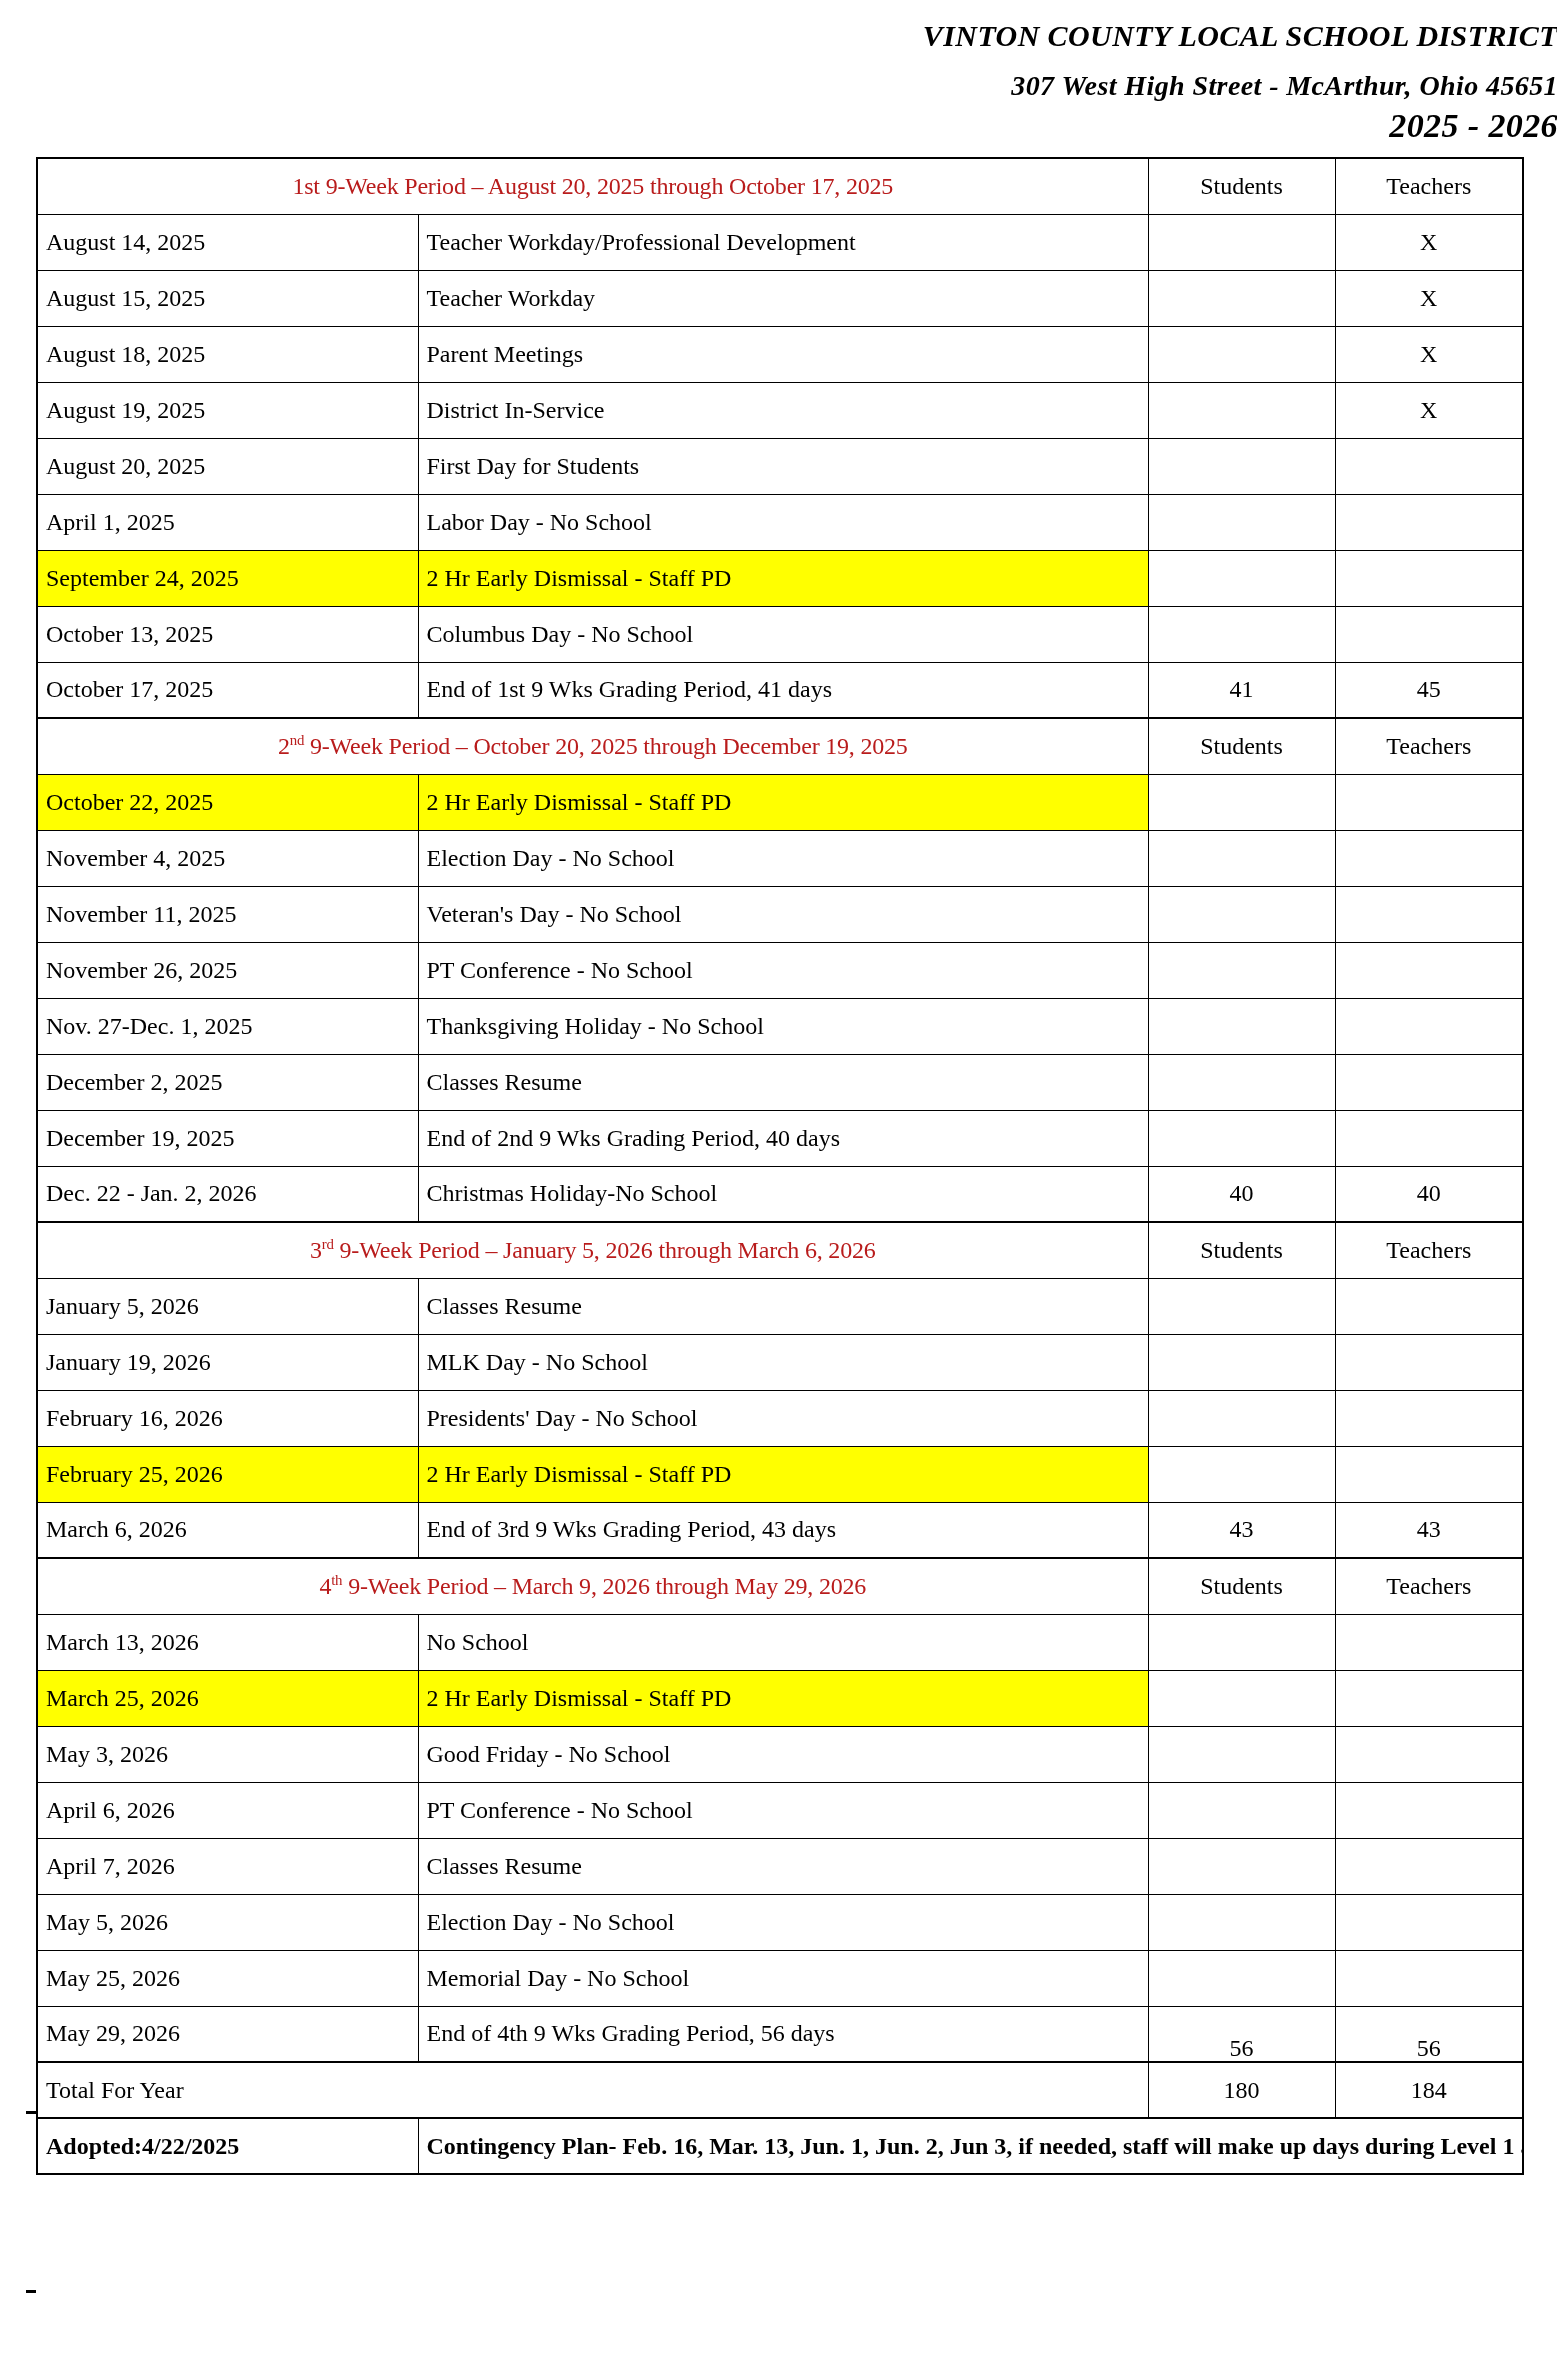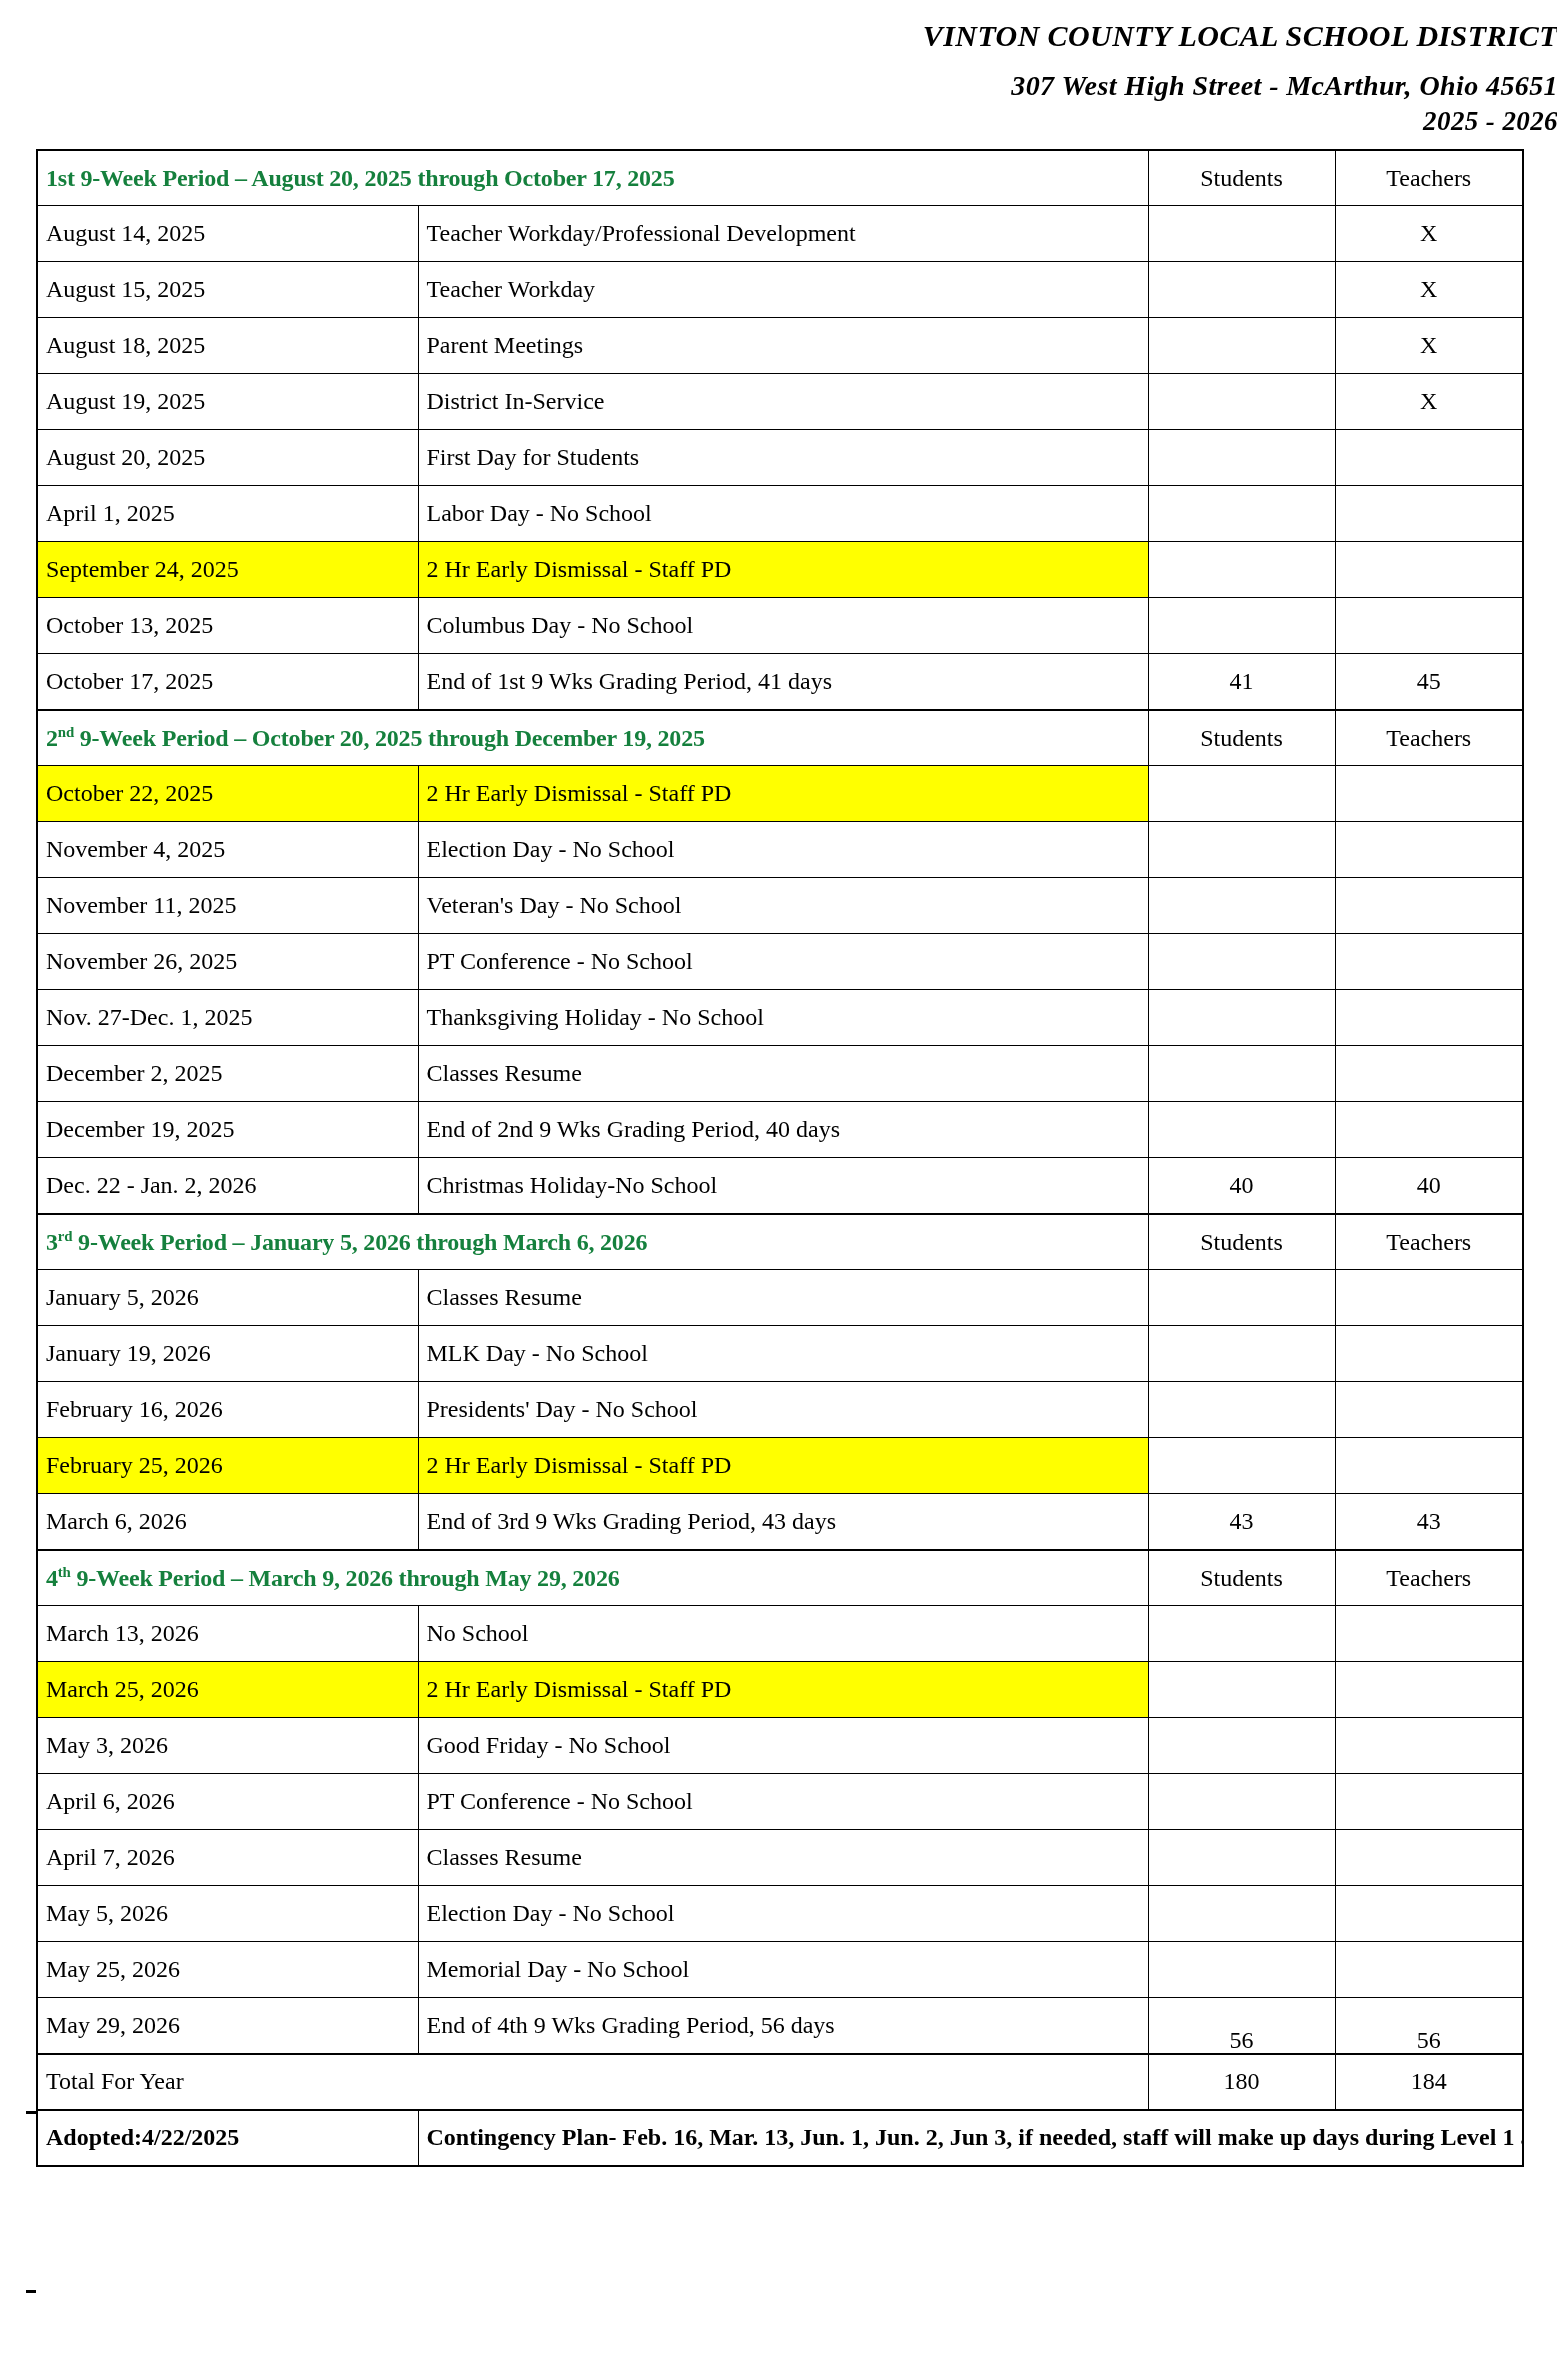--- a/index.html
+++ b/index.html
@@ -31,21 +31,21 @@
     font-family: "Liberation Serif", "DejaVu Serif", serif;
     font-weight: bold;
     font-style: italic;
     color: #000;
     letter-spacing: 0.4px;
     line-height: 1.18;
     text-align: right;
   }
   .mh-1 { font-size: 30px; }
   .mh-2 { font-size: 28px; margin-top: 16px; }
-  .mh-3 { font-size: 27px; margin-top: 3.2px; }
+  .mh-3 { font-size: 34px; margin-top: 3.2px; }
 
   
   .tbl-wrap {
     margin: 11.4px 36px 0 36px;
     width: 1487px;
   }
   table.cal {
     border-collapse: collapse;
     table-layout: fixed;
     width: 1487px;
@@ -67,23 +67,23 @@
   col.c-event { width: 730px; }
   col.c-stu   { width: 187px; }
   col.c-tea   { width: 188px; }
 
   td.date  { text-align: left; }
   td.event { text-align: left; }
   td.num   { text-align: center; font-size: 24px; }
 
   
   td.period {
-    text-align: left;
-    color: #15803d;
-    font-weight: bold;
+    text-align: center;
+    color: #b91c1c;
+    font-weight: normal;
     font-size: 25px;
     height: 63px;
     letter-spacing: -0.2px;
   }
   td.period sup {
     font-size: 0.62em;
     vertical-align: super;
     line-height: 0;
   }
   td.colhead {

